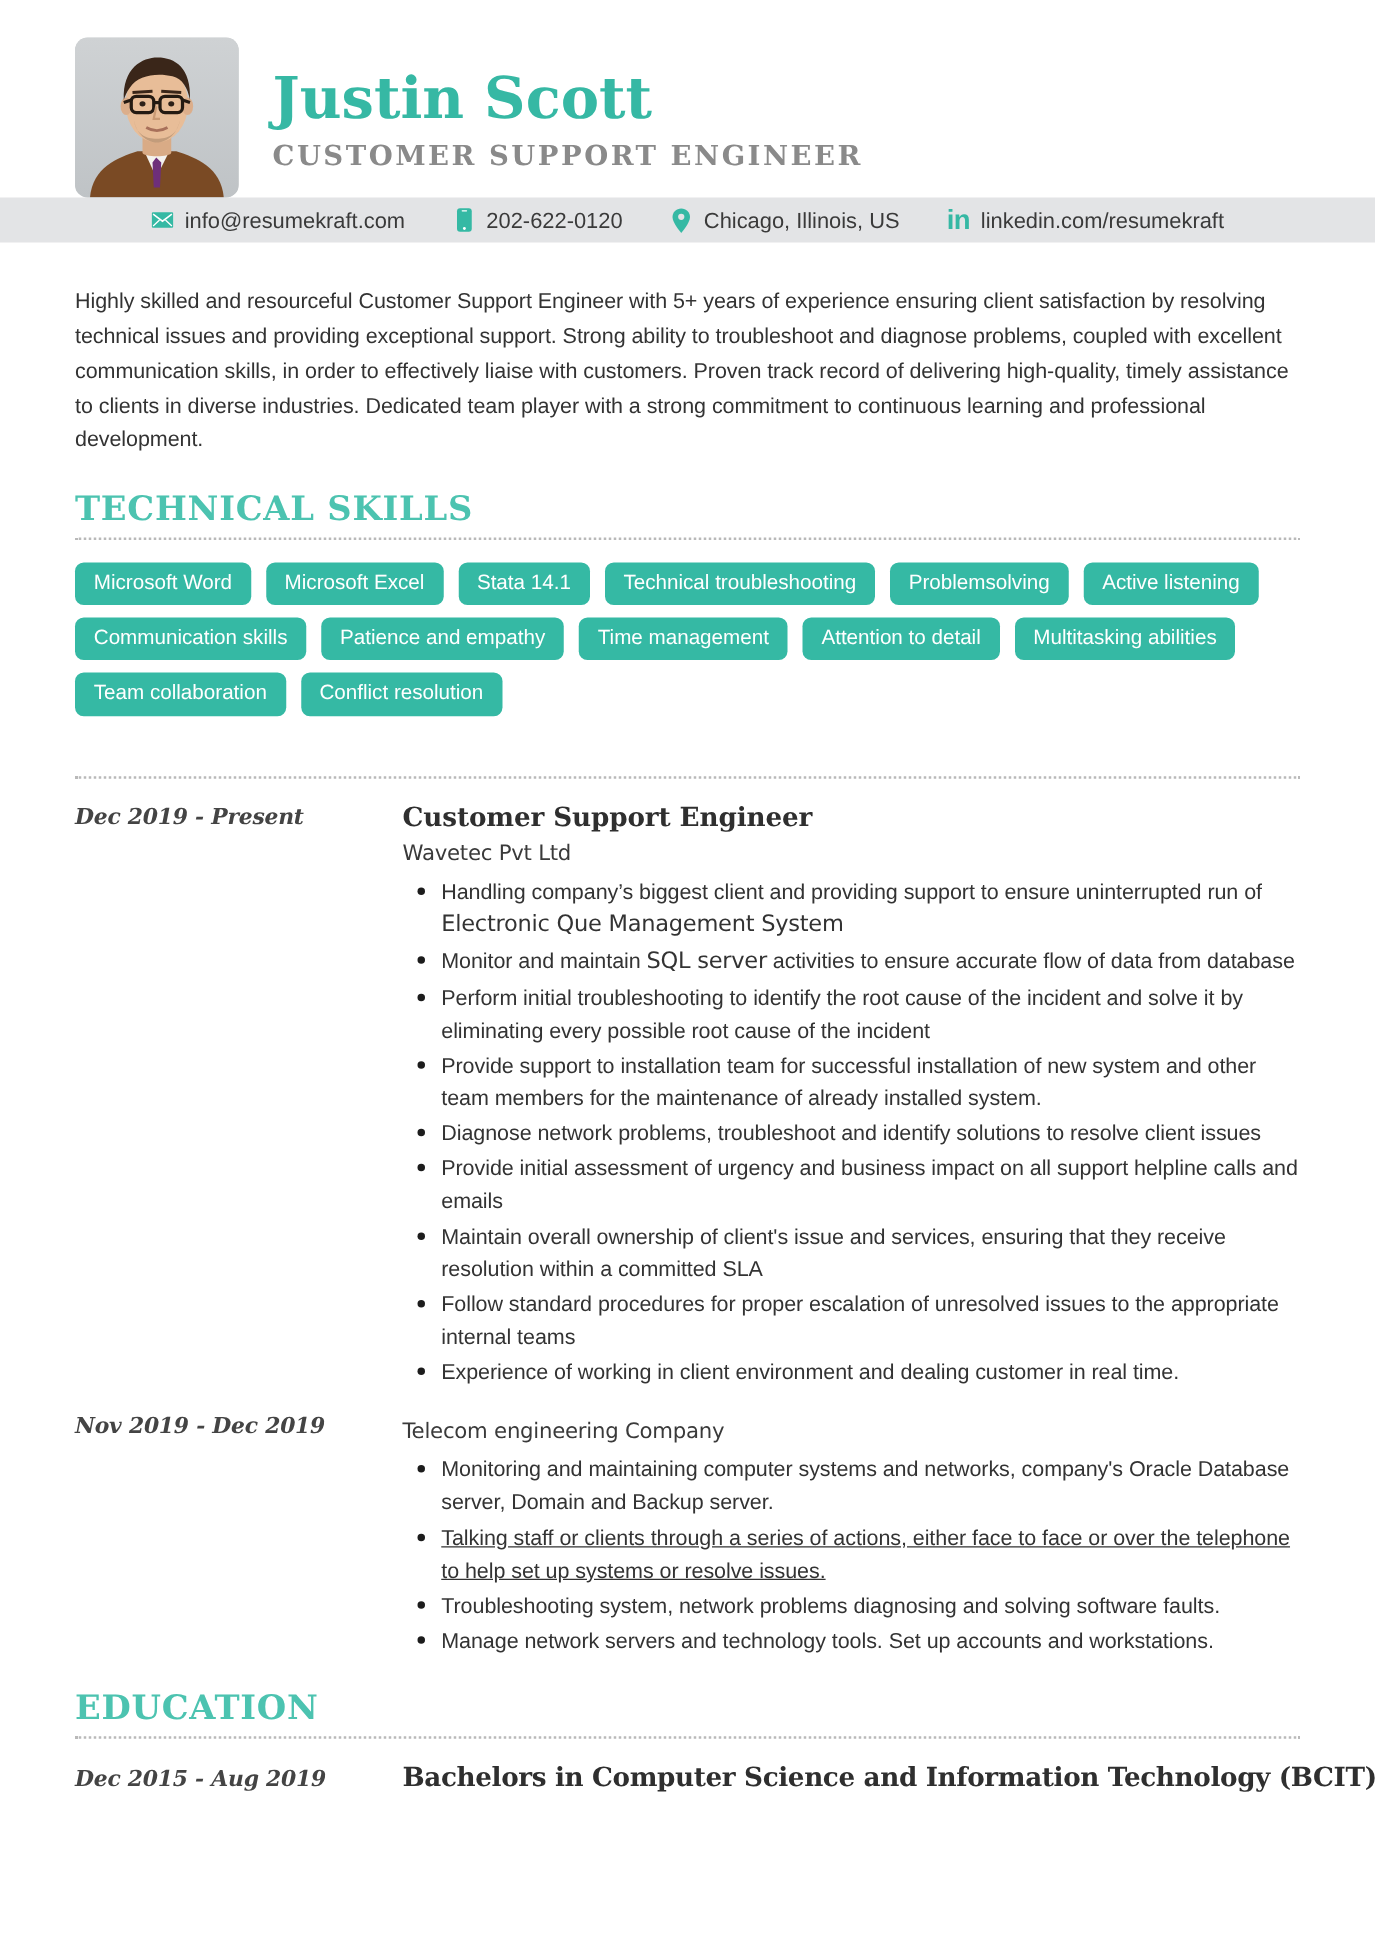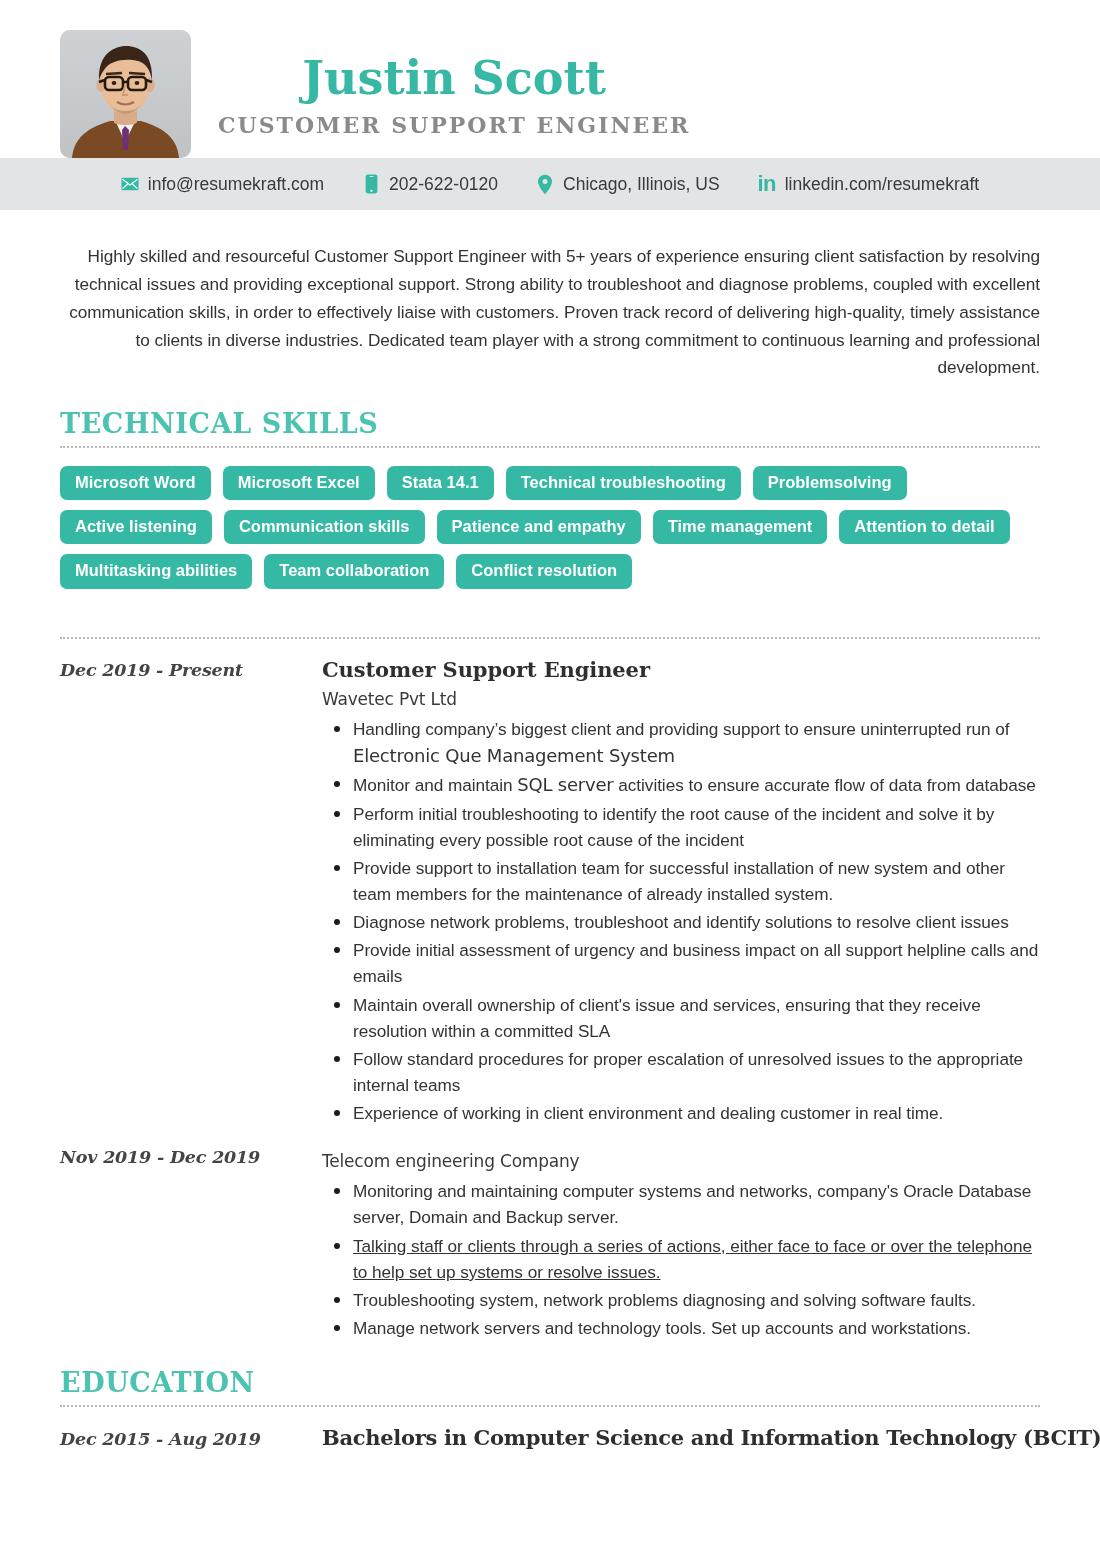--- a/index.html
+++ b/index.html
@@ -40,36 +40,35 @@
     padding-top: 4px;
   }
   .name {
     font-family: "DejaVu Serif", "Liberation Serif", serif;
     font-size: 46px;
     font-weight: 700;
     color: #36b8a4;
     line-height: 1.0;
     letter-spacing: 0px;
     white-space: nowrap;
-    text-align: center;
   }
   .job-title {
     font-family: "DejaVu Serif", "Liberation Serif", serif;
     font-size: 22px;
     font-weight: 700;
     color: #8a8a8a;
     letter-spacing: 2.0px;
     margin-top: 11px;
     white-space: nowrap;
   }
 
   
   .contact-bar {
     background: #e3e4e6;
-    height: 52px;
+    height: 36px;
     display: flex;
     align-items: center;
     justify-content: center;
     gap: 2px;
     margin-top: 8px;
   }
   .contact-item {
     display: flex;
     align-items: center;
     font-size: 17.5px;
@@ -99,21 +98,21 @@
   
   .content {
     padding: 0 60px;
   }
 
   .summary {
     font-size: 17.2px;
     line-height: 1.62;
     color: #333333;
     margin-top: 33px;
-    text-align: right;
+    text-align: left;
     letter-spacing: -0.05px;
   }
 
   
   .section { margin-top: 28px; }
   .section-head {
     font-family: "DejaVu Serif", "Liberation Serif", serif;
     font-size: 27px;
     font-weight: 700;
     color: #4cc3b0;
@@ -133,21 +132,20 @@
     margin-top: 18px;
   }
   .skill-pill {
     background: #35b9a4;
     color: #ffffff;
     font-size: 16.5px;
     padding: 8px 15px 9px 15px;
     border-radius: 7px;
     line-height: 1.05;
     white-space: nowrap;
-    font-weight: bold;
   }
 
   
   .exp-section { margin-top: 48px; }
   .entry {
     display: flex;
     margin-top: 18px;
   }
   .entry-date {
     flex: 0 0 262px;

